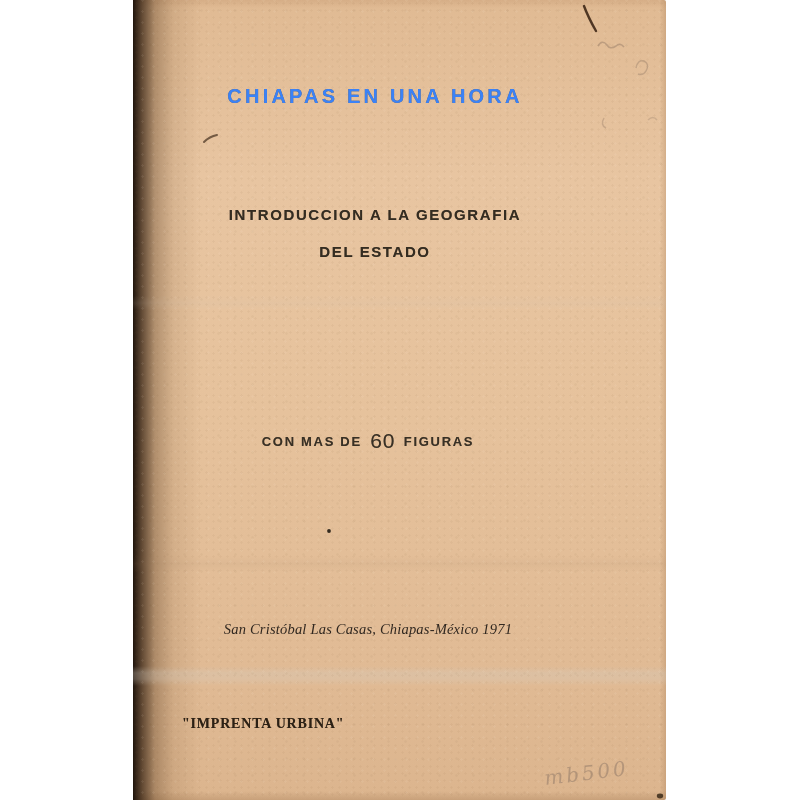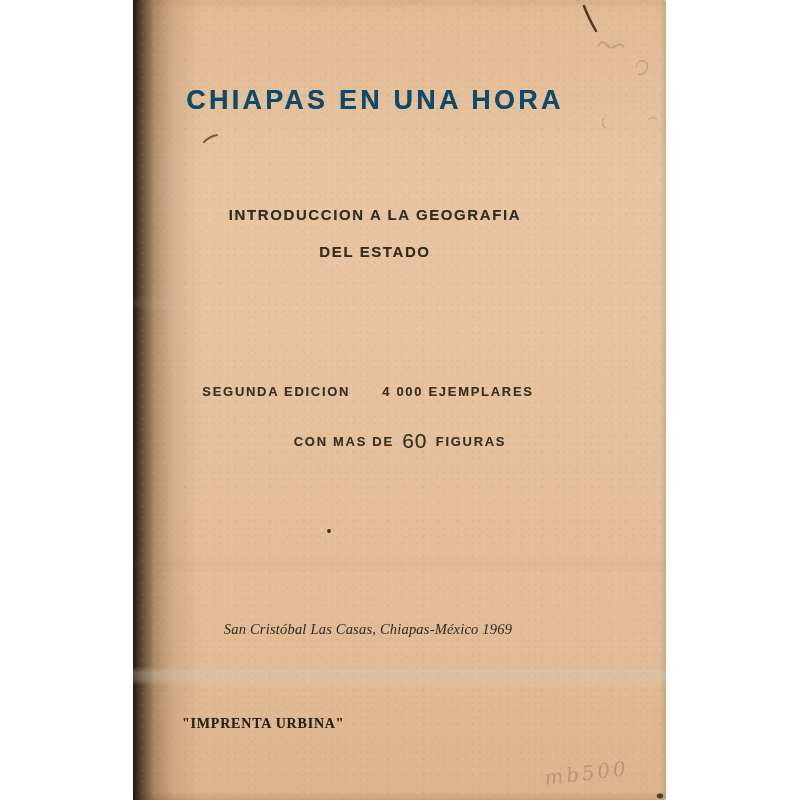--- a/index.html
+++ b/index.html
@@ -47,36 +47,36 @@
     background:linear-gradient(180deg, rgba(0,0,0,0), rgba(205,198,188,0.10) 50%, rgba(0,0,0,0));}
   .band-faint2{top:556px;height:16px;
     background:linear-gradient(180deg, rgba(0,0,0,0), rgba(150,120,92,0.08) 50%, rgba(0,0,0,0));}
 
   
   .txt{position:absolute;color:#2e2719;white-space:nowrap;}
   .col-a{left:0;width:750px;text-align:center;}   
   .col-b{left:0;width:736px;text-align:center;}   
 
   .title{
-    top:85px;font-size:27px;font-weight:700;letter-spacing:3.2px;
-    color:#0c4a6e;text-shadow:0 0 0.6px rgba(43,37,27,0.65);
+    top:85px;font-size:20px;font-weight:700;letter-spacing:3.2px;
+    color:#3b82f6;text-shadow:0 0 0.6px rgba(43,37,27,0.65);
   }
   .subtitle{
     font-size:15px;font-weight:700;letter-spacing:1.6px;
     color:rgba(44,38,28,0.92);text-shadow:0 0 0.4px rgba(44,38,28,0.5);
   }
   .sub1{top:206px;}
   .sub2{top:243px;}
   .small-sans{
     font-size:13px;font-weight:700;letter-spacing:1.7px;
     color:rgba(47,40,30,0.90);text-shadow:0 0 0.4px rgba(47,40,30,0.45);
   }
   .edition{top:384px;}
   .edition .gap{display:inline-block;width:32px;}
-  .figures{top:429px;margin-left:32px;}
+  .figures{top:429px;}
   .figures .big-num{font-size:21px;font-weight:400;letter-spacing:1px;vertical-align:-2px;padding:0 3px;}
   .author{top:486px;}
   .imprint{
     top:621px;font-family:"Liberation Serif", serif;font-style:italic;
     font-size:14.5px;letter-spacing:0.2px;color:#312820;font-weight:400;
   }
   .printer{left:182px;top:716px;}
   .rights{left:407px;top:716px;}
   .serif-bold{
     font-family:"Liberation Serif", serif;font-weight:700;font-size:14px;
@@ -101,26 +101,25 @@
     <div class="band band-light"></div>
     <div class="band band-faint1"></div>
     <div class="band band-faint2"></div>
   </div>
 
   <div class="txt col-a title">CHIAPAS EN UNA HORA</div>
 
   <div class="txt col-a subtitle sub2">DEL ESTADO</div>
   <div class="txt col-a subtitle sub1">INTRODUCCION A LA GEOGRAFIA</div>
 
-  <div class="txt col-b small-sans edition"><span>SEGUNDA EDICION</span><span class="gap"></span><span>4 000 EJEMPLARES</span></div>
 
   <div class="txt col-b small-sans figures"><span>CON MAS DE</span> <span class="big-num">60</span> <span>FIGURAS</span></div>
 
 
-  <div class="txt col-b imprint">San Cristóbal Las Casas, Chiapas-México  1969</div>
+  <div class="txt col-b imprint">San Cristóbal Las Casas, Chiapas-México  1971</div>
 
   <div class="txt serif-bold printer">"IMPRENTA URBINA"</div>
 
   <div class="hand-br">mb500</div>
 
   <svg class="marks" width="800" height="800" viewBox="0 0 800 800">
 
     <path d="M584,6 C587,14 592,24 596,31" stroke="#3a2313" stroke-width="2.4" stroke-linecap="round" fill="none" opacity="0.88"></path>
 
     <path d="M204,142 C208,138 212,136 217,135" stroke="#4d3826" stroke-width="2" stroke-linecap="round" fill="none" opacity="0.75"></path>

